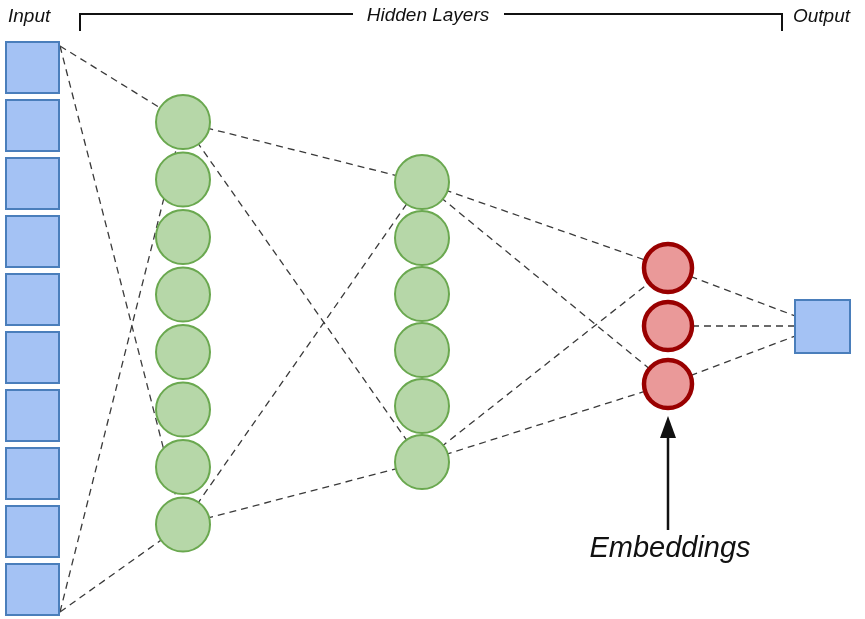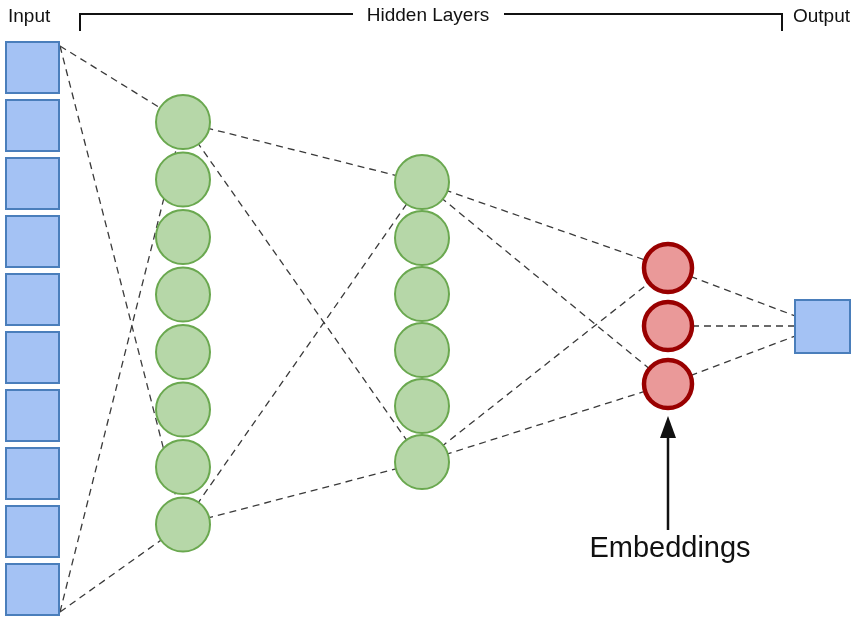--- a/index.html
+++ b/index.html
@@ -1,20 +1,20 @@
 <!DOCTYPE html>
 <html><head>
 <meta charset="utf-8">
 <style>
   html,body{margin:0;padding:0;}
   body{
     width:865px;height:619px;background:#ffffff;overflow:hidden;
     font-family:"Liberation Sans",sans-serif;
   }
-  .canvas{position:relative;width:865px;height:492px;}
+  .canvas{position:relative;width:865px;height:492px;font-style:italic;}
   svg text{fill:#111111;}
   .label{font-size:19px;}
   .big-label{font-size:29px;font-weight:500;}
   .bracket{fill:none;stroke:#111111;stroke-width:2;}
   .arrow-line{stroke:#111111;stroke-width:2.5;}
   .arrow-head{fill:#111111;stroke:none;}
 </style>
 </head>
 <body>
 

